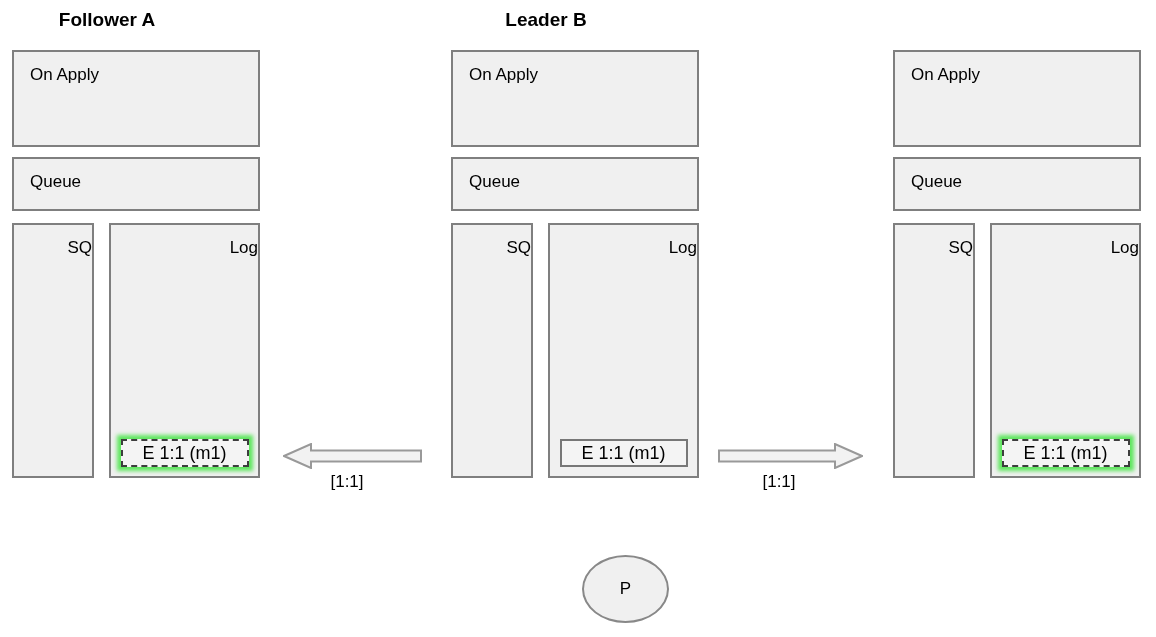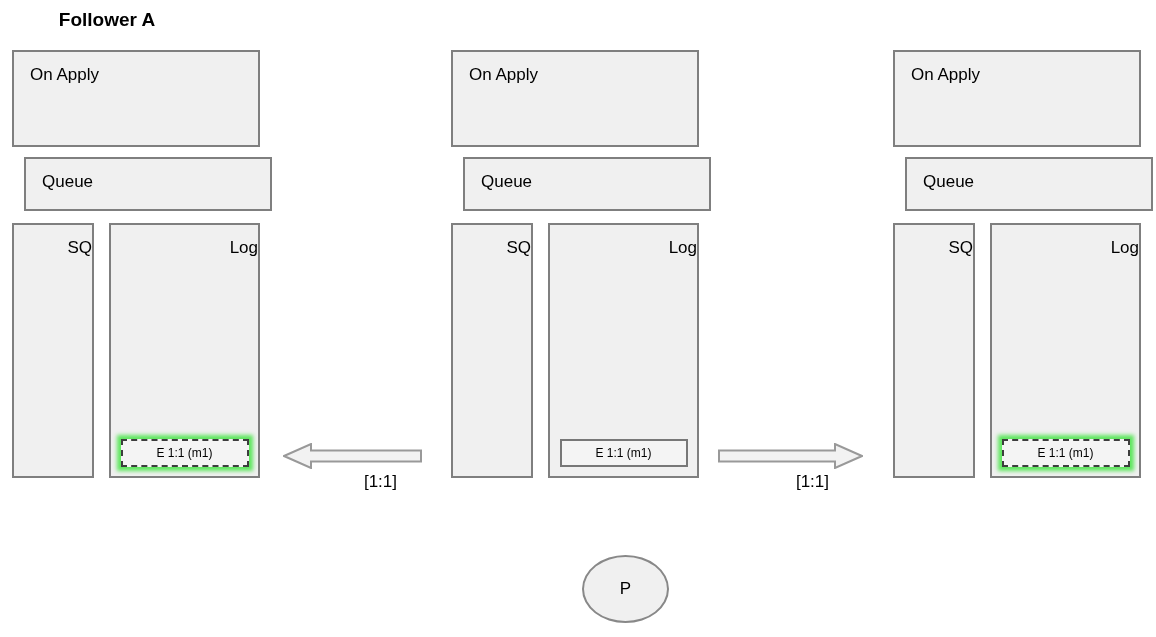--- a/index.html
+++ b/index.html
@@ -27,55 +27,55 @@
     position:absolute;top:8px;left:0;width:190px;
     margin:0;text-align:center;
     font-size:19px;font-weight:bold;line-height:24px;
   }
   .box{
     position:absolute;box-sizing:border-box;
     background:var(--box-fill);
     border:2px solid var(--box-border);
   }
   .box-onapply{top:50px;left:0;width:248px;height:97px;text-align:center;}
-  .box-queue{top:157px;left:12px;width:248px;height:54px;}
+  .box-queue{top:157px;left:0;width:248px;height:54px;}
   .box-sq{top:223px;left:0;width:82px;height:255px;}
   .box-log{top:223px;left:97px;width:151px;height:255px;}
   .box-label{
     position:absolute;top:12px;left:16px;
     font-size:17px;line-height:22px;white-space:nowrap;
   }
   .box-label-centered{
     position:absolute;top:12px;left:0;width:100%;
     text-align:right;font-size:17px;line-height:22px;
   }
   .log-entry{
     position:absolute;bottom:9px;left:50%;
     transform:translateX(-50%);
     box-sizing:border-box;
     width:128px;height:28px;
     background:var(--entry-fill);
     border:2px solid var(--entry-border-solid);
     display:flex;align-items:center;justify-content:center;
-    font-size:12px;white-space:nowrap;text-align:center;
+    font-size:18px;white-space:nowrap;text-align:center;
   }
   .log-entry.highlighted{
     border:2px dashed var(--entry-border-dashed);
     box-shadow:0 0 4px 4px var(--highlight-glow);
   }
   .repl-arrow{position:absolute;top:443px;display:block;}
   .repl-arrow polygon{
     fill:var(--arrow-fill);
     stroke:var(--arrow-stroke);
     stroke-width:2;
     stroke-linejoin:miter;
   }
   .arrow-label{
     position:absolute;top:469px;width:100px;
-    text-align:right;font-size:17px;line-height:26px;
+    text-align:center;font-size:17px;line-height:26px;
   }
   .arrow-label-left{left:297px;}
   .arrow-label-right{left:729px;}
   .process-ellipse{
     position:absolute;left:582px;top:555px;
     box-sizing:border-box;
     width:87px;height:68px;
     background:var(--box-fill);
     border:2px solid #888888;
     border-radius:50%;
@@ -101,20 +101,21 @@
     </div>
     <div class="box box-log">
       <span class="box-label-centered">Log</span>
       <div class="log-entry highlighted">
         <span>E 1:1 (m1)</span>
       </div>
     </div>
   </section>
 
   <section class="node" style="left:451px">
+    <h2 class="node-title">Leader B</h2>
     <div class="box box-onapply">
       <span class="box-label">On Apply</span>
     </div>
     <div class="box box-queue">
       <span class="box-label">Queue</span>
     </div>
     <div class="box box-sq">
       <span class="box-label-centered">SQ</span>
     </div>
     <div class="box box-log">

